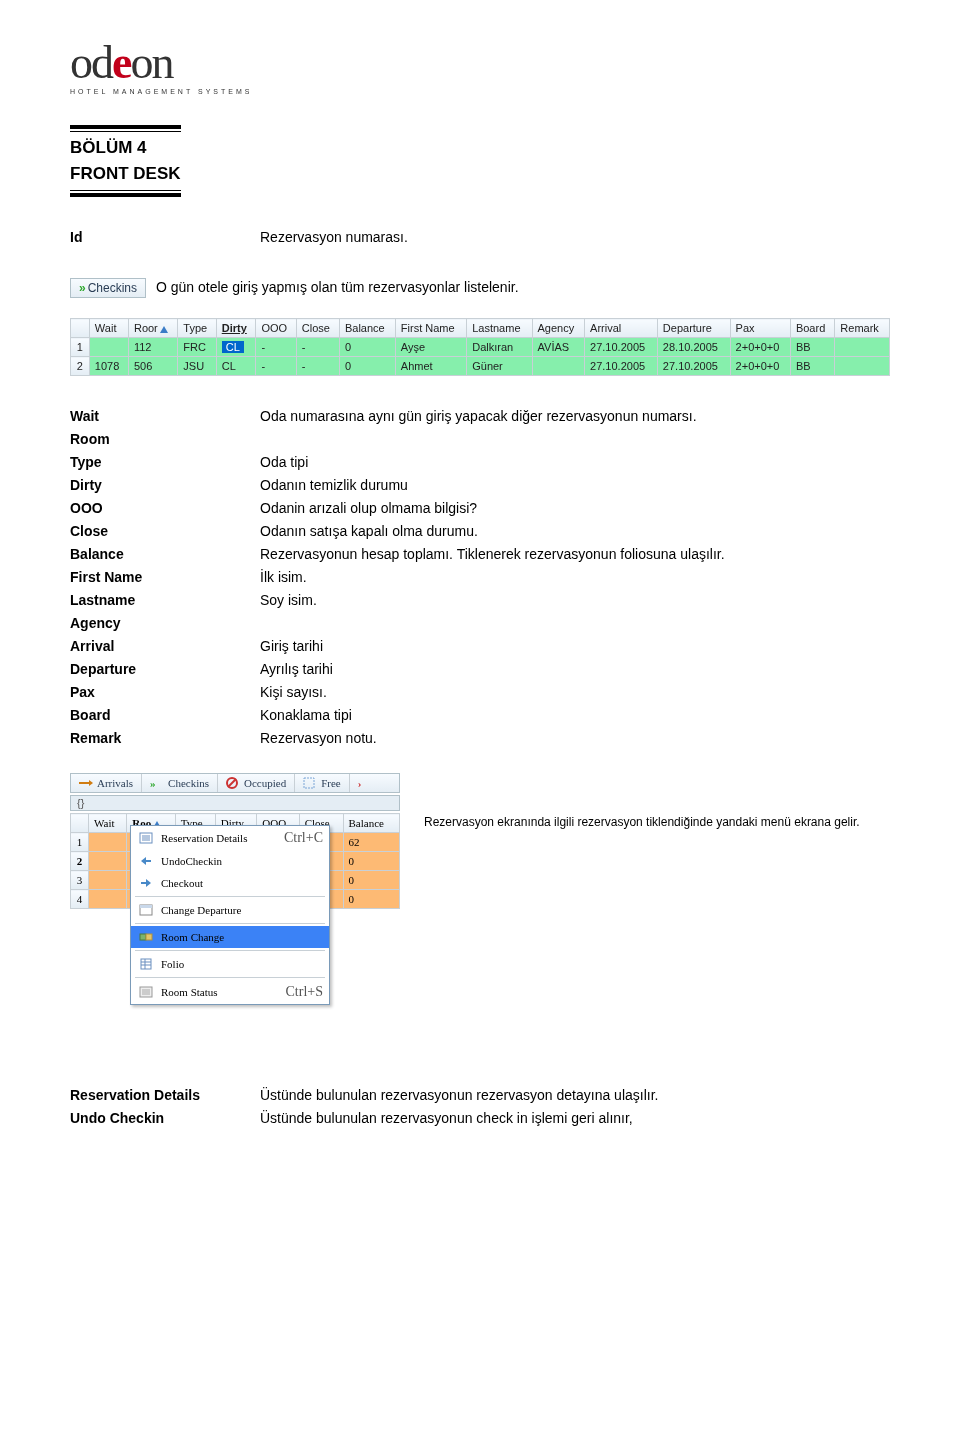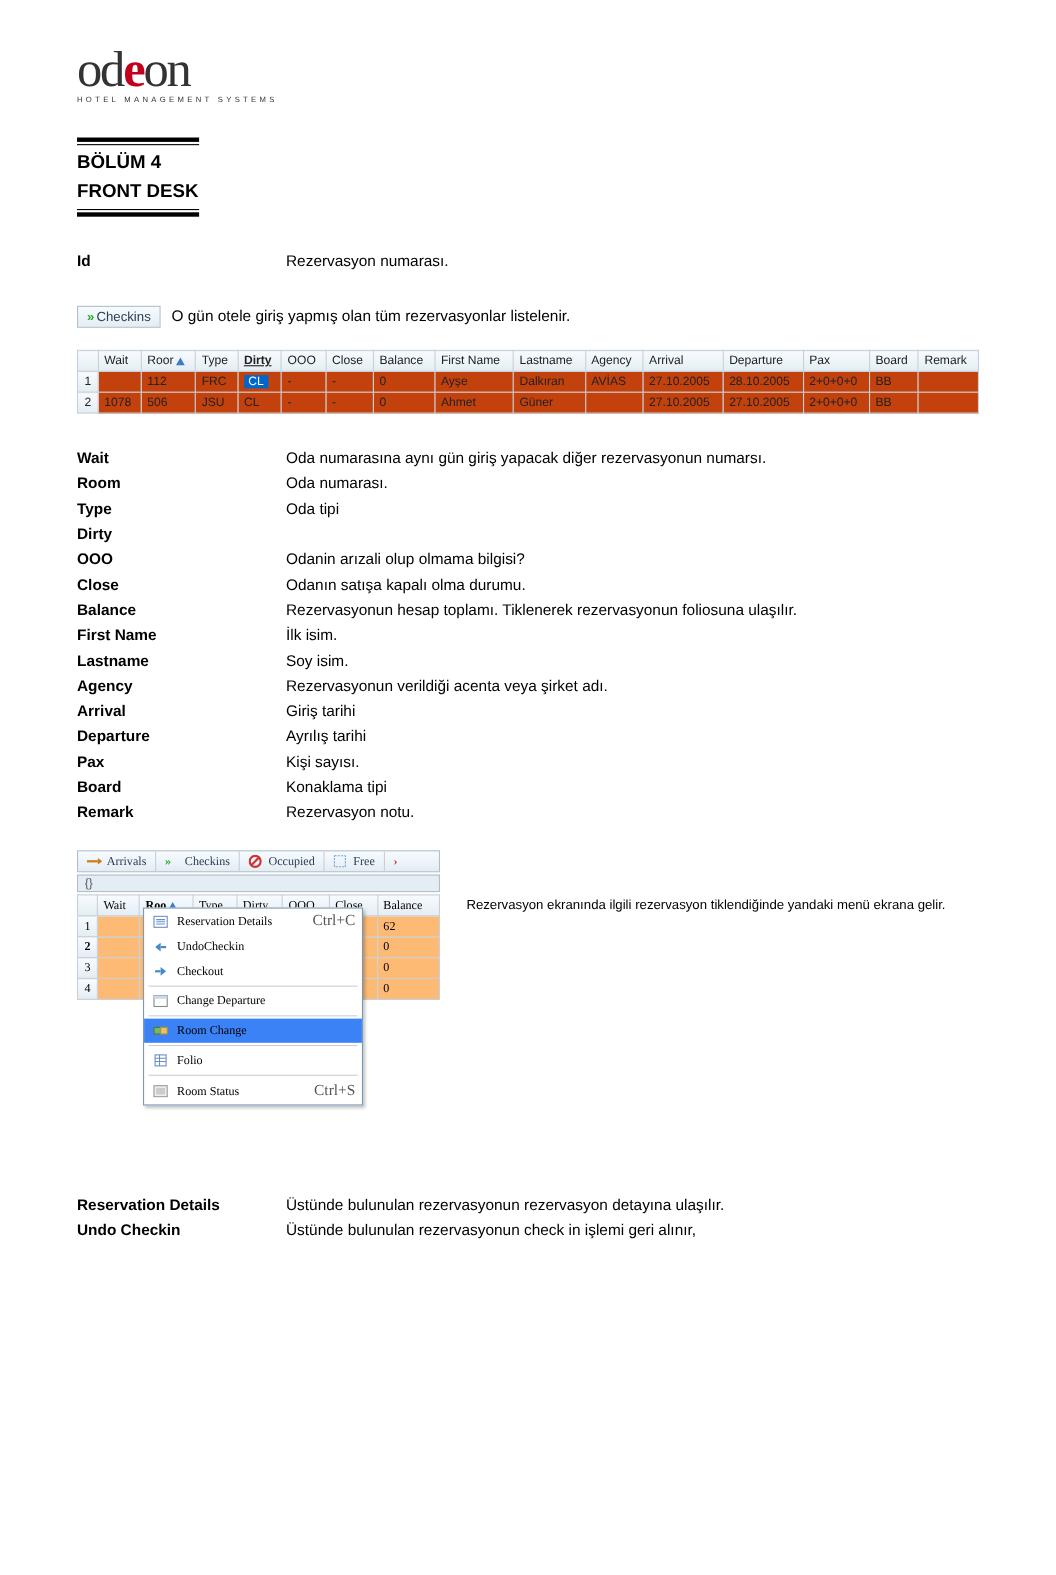--- a/index.html
+++ b/index.html
@@ -17,21 +17,21 @@
   .hr-group-bottom { margin-top: 6px; }
   .content { margin-top: 30px; }
   .row-def { display: flex; margin-bottom: 2px; font-size: 14px; line-height: 1.5; }
   .term { width: 190px; font-weight: 700; flex-shrink: 0; }
   .desc { flex: 1; }
   .checkins-bar { margin: 30px 0 10px 0; }
   .chk-box { display: inline-flex; align-items: center; border: 1px solid #b0c0c8; background: linear-gradient(#f7fbff,#e4edf4); padding: 2px 8px; font-size: 12px; color: #2a3d55; font-family: Tahoma, sans-serif; }
   .chk-arrows { color: #2fa82f; font-weight: 700; margin-right: 4px; letter-spacing: -2px; }
   .tbl-shot { margin: 20px 0 30px 0; }
   table.datagrid { border-collapse: collapse; width: 100%; font-family: Tahoma, Verdana, sans-serif; font-size: 11px; }
-  table.datagrid th, table.datagrid td { border: 1px solid #c8d0d6; padding: 3px 5px; text-align: left; background: #c2410c; color: #222; white-space: nowrap; }
+  table.datagrid th, table.datagrid td { border: 1px solid #c8d0d6; padding: 3px 5px; text-align: left; background: #86efac; color: #222; white-space: nowrap; }
   table.datagrid th { background: linear-gradient(#f7fbff,#e4edf4); font-weight: 400; }
   table.datagrid td.rownum { background: linear-gradient(#f7fbff,#e4edf4); font-weight: 400; text-align: center; }
   .cl-blue { background: #0066cc; color: #fff; padding: 0 4px; }
   .bold { font-weight: 700; }
   .underln { text-decoration: underline; }
   .two-col { display: flex; gap: 24px; margin-top: 24px; }
   .left-shot { flex-shrink: 0; width: 330px; }
   .right-text { flex: 1; font-size: 12px; line-height: 1.5; padding-top: 40px; }
   .toolbar { display: flex; border: 1px solid #b0c0c8; background: linear-gradient(#f7fbff,#e4edf4); font-family: Tahoma; font-size: 11px; }
   .toolbar .tb-item { display: flex; align-items: center; padding: 3px 8px; border-right: 1px solid #c8d0d6; color: #2a3d55; }
@@ -156,28 +156,28 @@
       </table>
     </div>
 
     <div id="defs">
         <div class="row-def">
           <div class="term">Wait</div>
           <div class="desc">Oda numarasına aynı gün giriş yapacak diğer rezervasyonun numarsı.</div>
         </div>
         <div class="row-def">
           <div class="term">Room</div>
-          <div class="desc">Oda numarası.</div>
         </div>
         <div class="row-def">
           <div class="term">Type</div>
           <div class="desc">Oda tipi</div>
         </div>
         <div class="row-def">
           <div class="term">Dirty</div>
+          <div class="desc">Odanın temizlik durumu</div>
         </div>
         <div class="row-def">
           <div class="term">OOO</div>
           <div class="desc">Odanin arızali olup olmama bilgisi?</div>
         </div>
         <div class="row-def">
           <div class="term">Close</div>
           <div class="desc">Odanın satışa kapalı olma durumu.</div>
         </div>
         <div class="row-def">
@@ -187,21 +187,20 @@
         <div class="row-def">
           <div class="term">First Name</div>
           <div class="desc">İlk isim.</div>
         </div>
         <div class="row-def">
           <div class="term">Lastname</div>
           <div class="desc">Soy isim.</div>
         </div>
         <div class="row-def">
           <div class="term">Agency</div>
-          <div class="desc">Rezervasyonun verildiği acenta veya şirket adı.</div>
         </div>
         <div class="row-def">
           <div class="term">Arrival</div>
           <div class="desc">Giriş tarihi</div>
         </div>
         <div class="row-def">
           <div class="term">Departure</div>
           <div class="desc">Ayrılış tarihi</div>
         </div>
         <div class="row-def">

